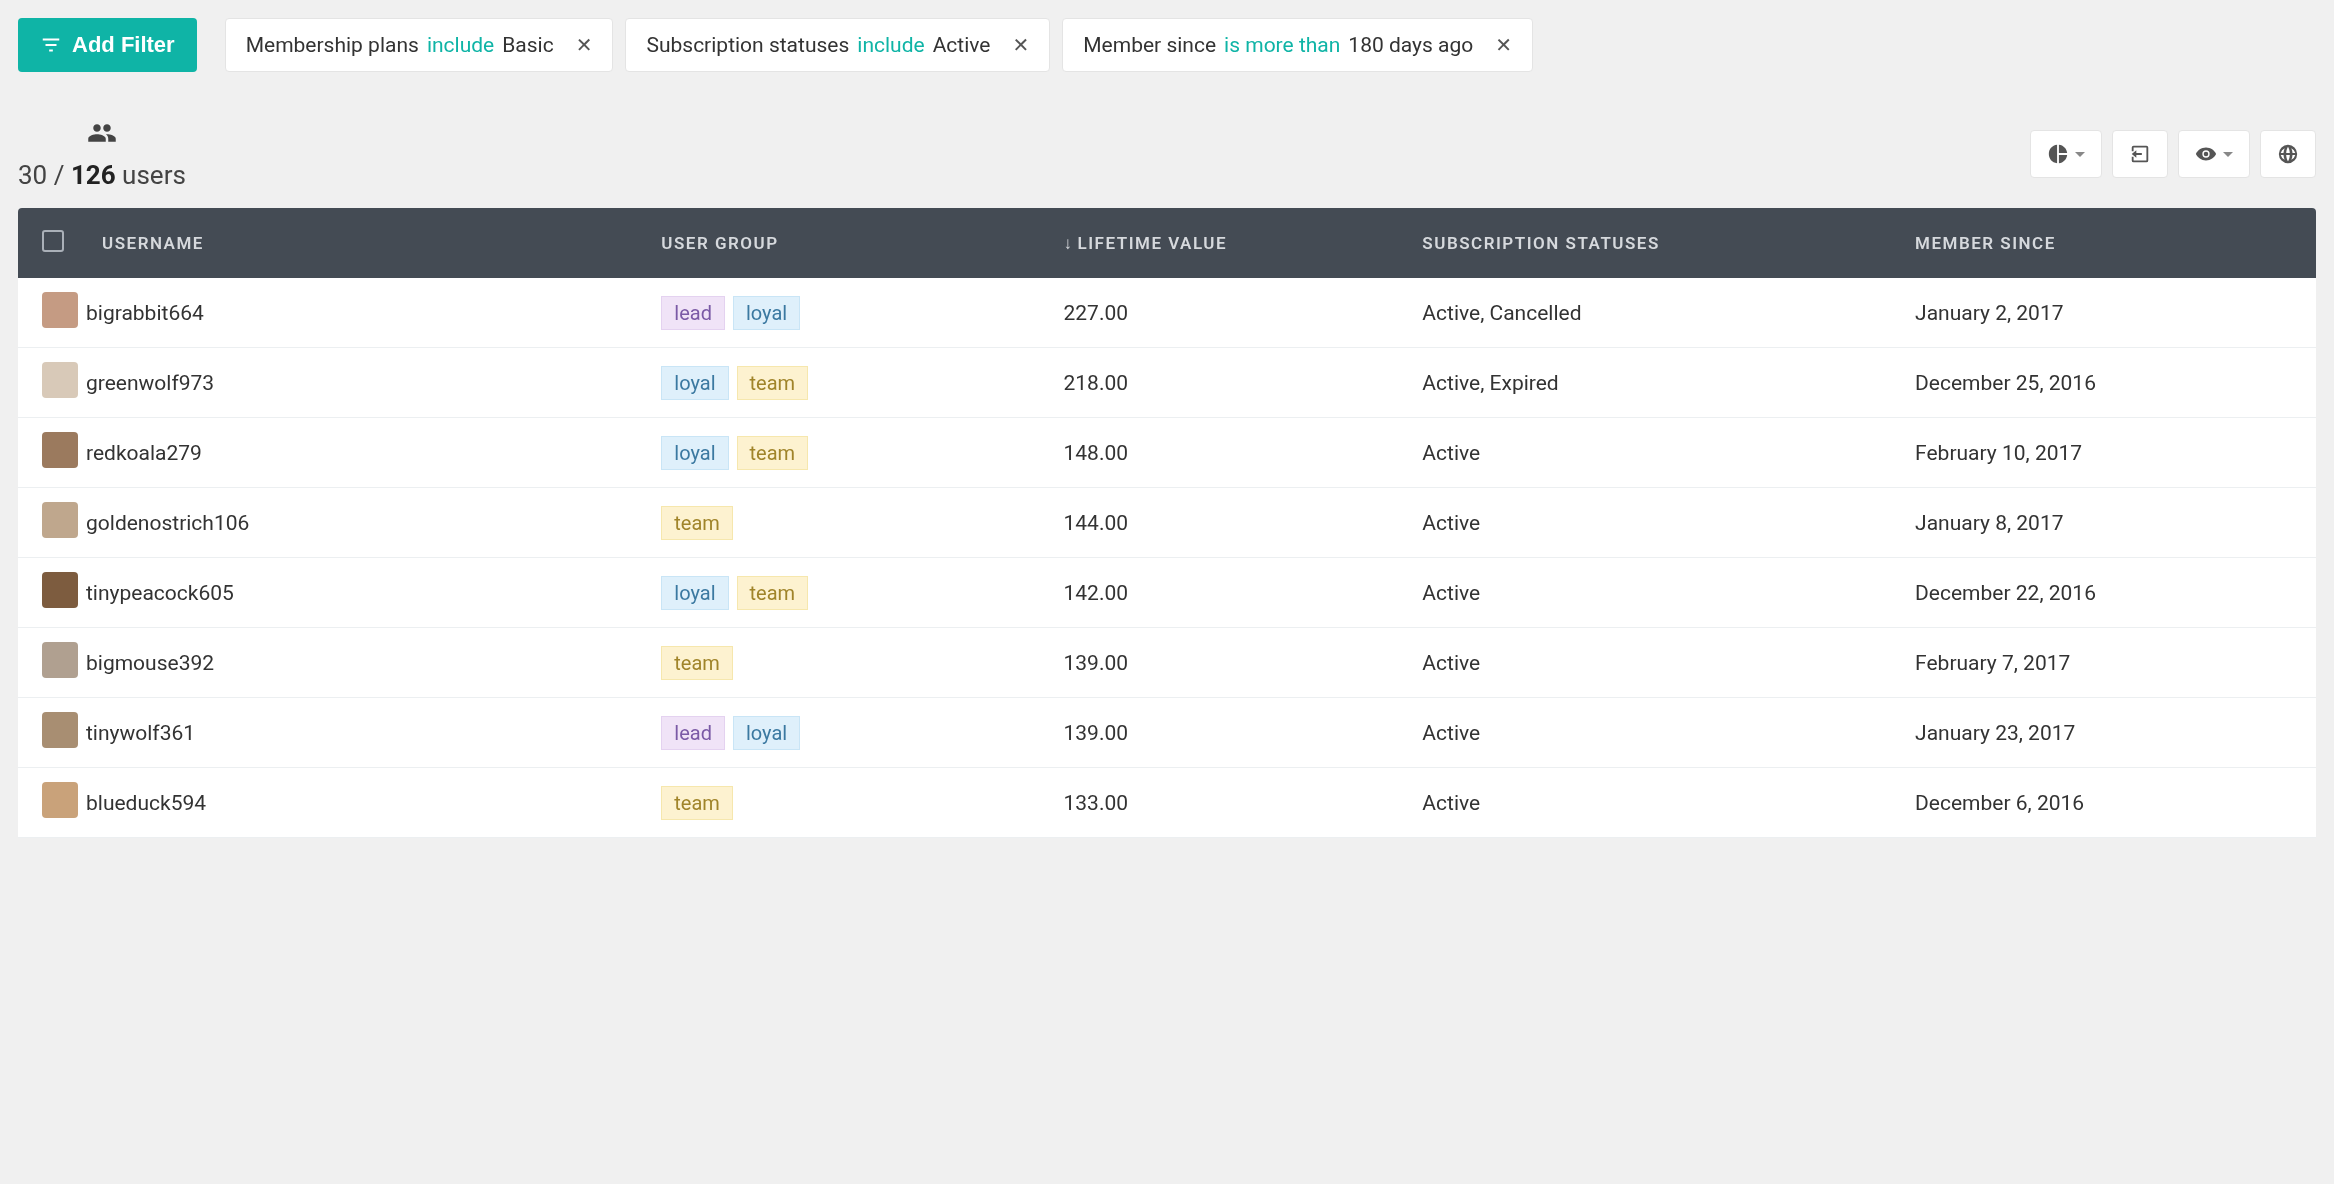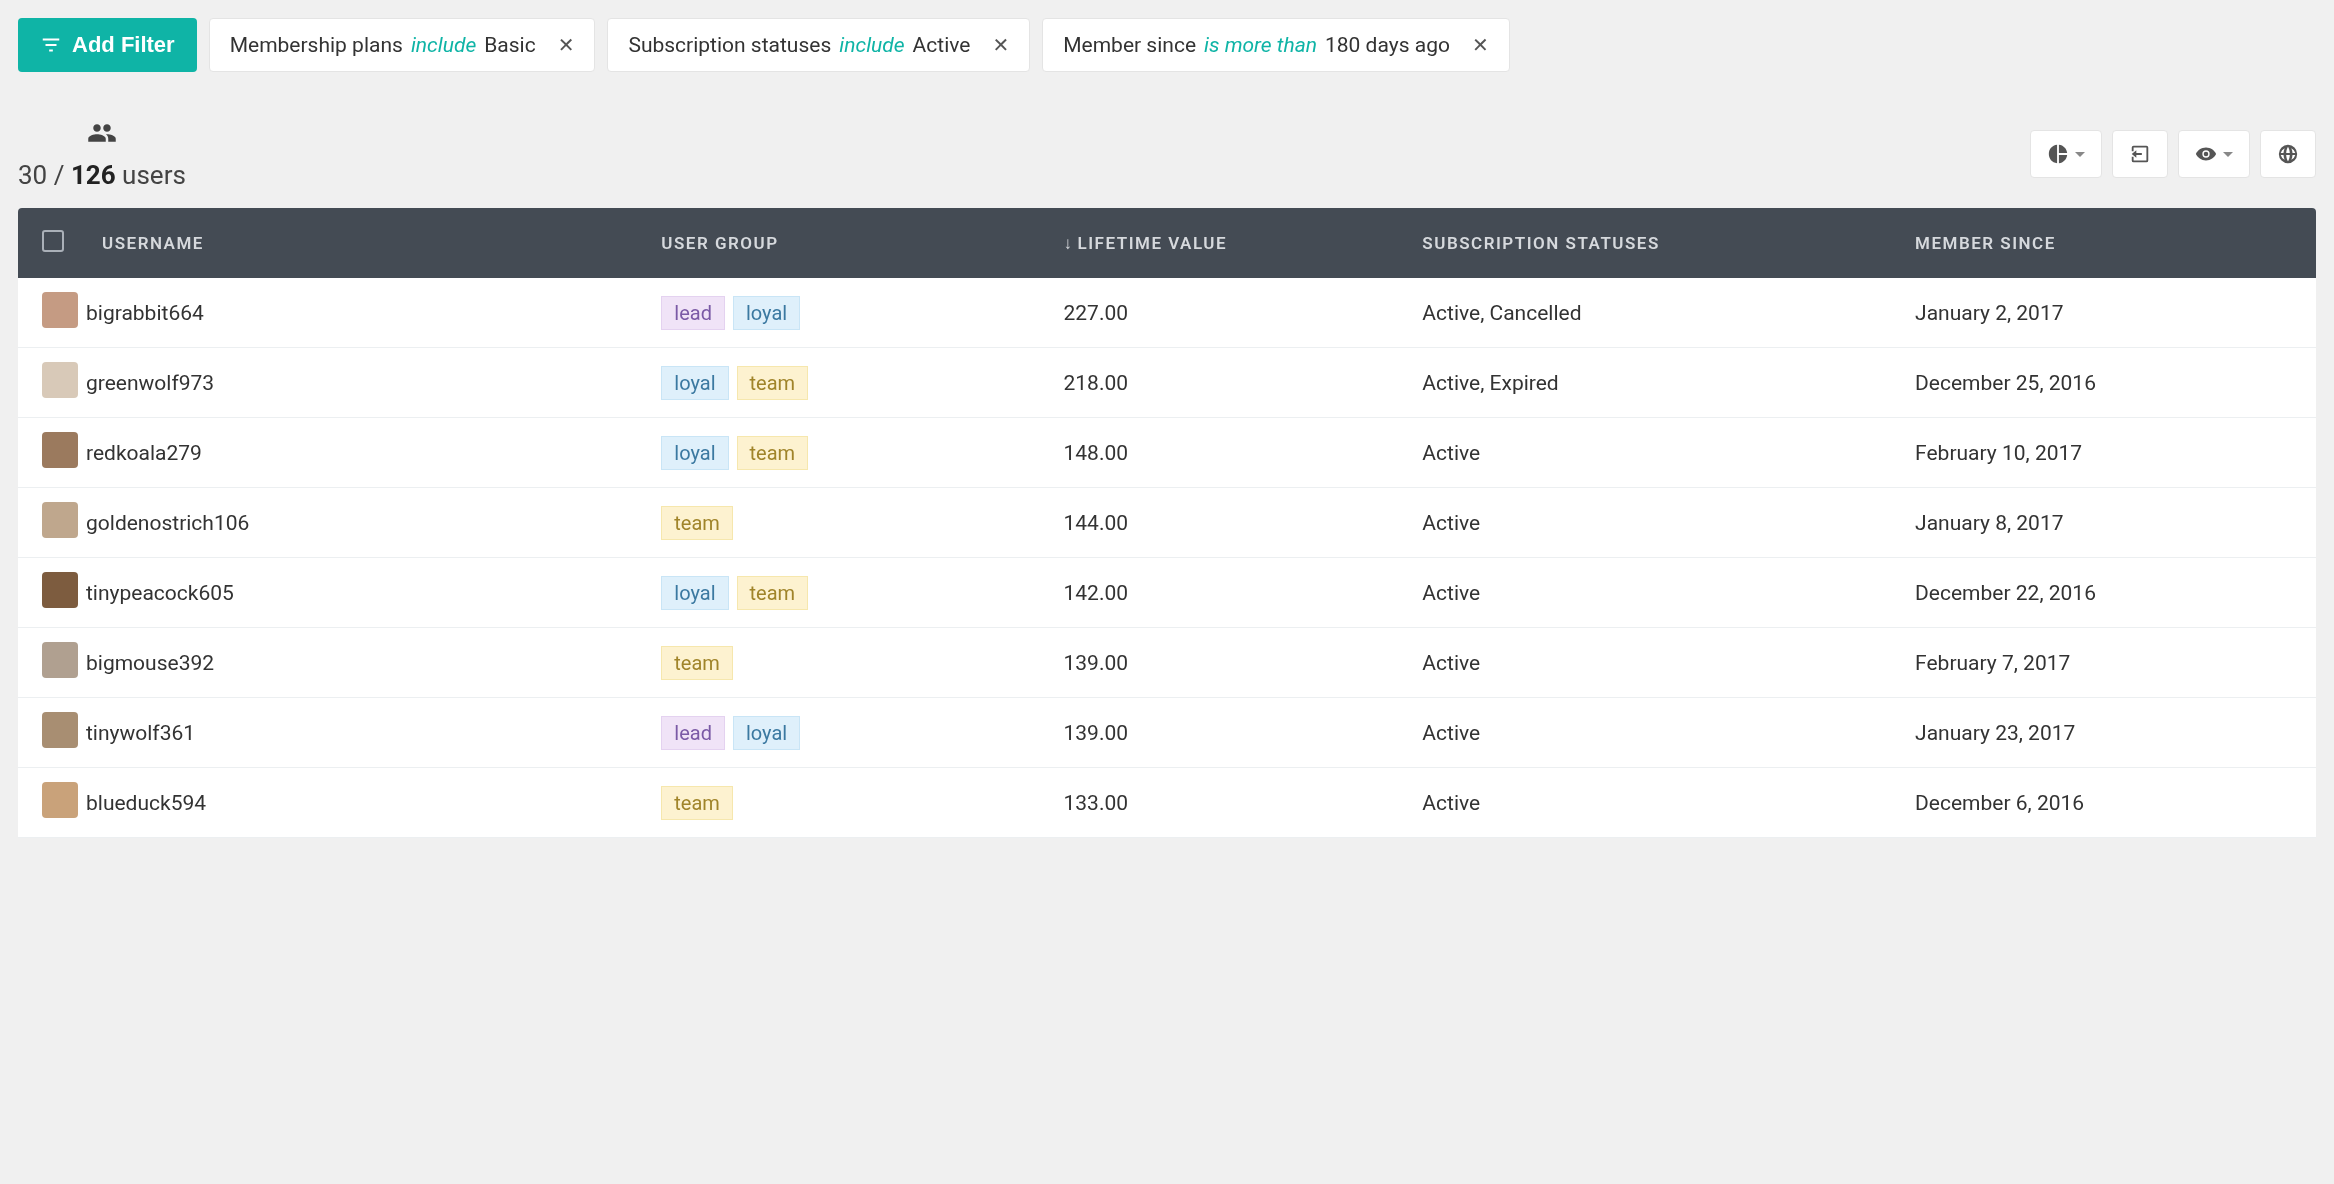--- a/index.html
+++ b/index.html
@@ -5,21 +5,21 @@
   * { box-sizing: border-box; margin: 0; padding: 0; }
   body {
     font-family: -apple-system, BlinkMacSystemFont, "Segoe UI", Roboto, Helvetica, Arial, sans-serif;
     background: #f0f0f0;
     color: #333;
     padding: 18px;
     font-size: 20px;
   }
   .filters-row {
     display: flex;
-    gap: 12px;
+    gap: 28px;
     align-items: flex-start;
     margin-bottom: 46px;
   }
   .add-filter-btn {
     display: inline-flex;
     align-items: center;
     gap: 10px;
     background: #0fb4a6;
     color: #fff;
     border: none;
@@ -34,21 +34,21 @@
     display: inline-flex;
     align-items: center;
     gap: 8px;
     background: #fff;
     border: 1px solid #e4e4e4;
     border-radius: 4px;
     padding: 14px 20px;
     font-size: 21px;
     color: #333;
   }
-  .filter-chip .op { color: #0fb4a6; font-style: italic; }
+  .filter-chip .op { color: #0fb4a6; }
   .filter-chip .close {
     margin-left: 14px;
     font-size: 20px;
     color: #555;
     cursor: pointer;
     line-height: 1;
   }
   .header-row {
     display: flex;
     justify-content: space-between;

